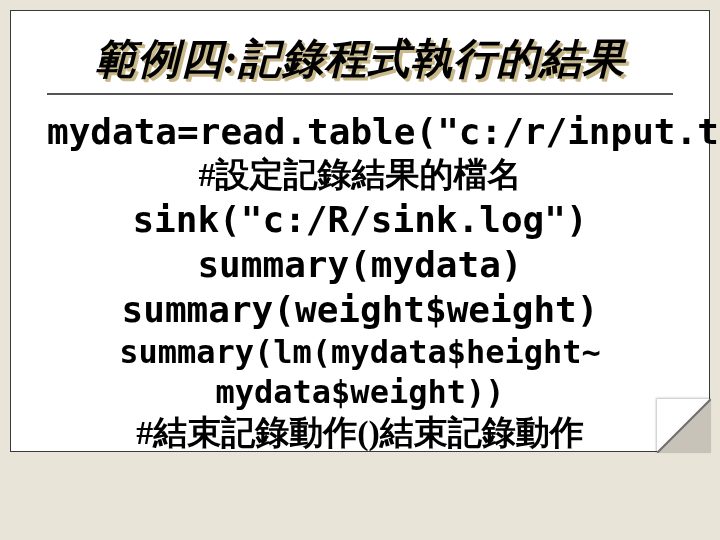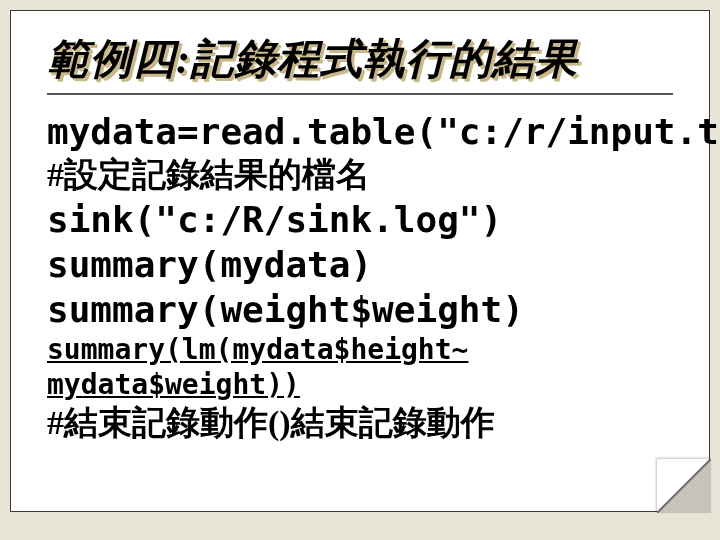--- a/index.html
+++ b/index.html
@@ -9,26 +9,27 @@
     height: 540px;
     background: #e8e4d8;
     font-family: "DFKai-SB", "KaiTi", "STKaiti", serif;
     overflow: hidden;
     box-sizing: border-box;
     position: relative;
   }
   .page {
     box-sizing: border-box;
     width: 700px;
-    height: 502px;
+    height: 442px;
     margin: 10px;
     background: #ffffff;
     border: 1px solid #3a3a3a;
     position: relative;
     padding: 20px 36px 10px 36px;
+    text-align: center;
   }
   .title {
     font-family: "DFKai-SB", "KaiTi", "STKaiti", serif;
     font-weight: bold;
     font-style: italic;
     font-size: 42px;
     color: #000;
     text-shadow: 2px 2px 0 #c9b98a, 3px 3px 0 #c9b98a;
     letter-spacing: 1px;
     margin: 4px 0 10px 0;
@@ -39,21 +40,21 @@
     border-top: 2px solid #555;
     margin: 6px 0 14px 0;
   }
   .code {
     font-family: "SimSun", "MingLiU", "MS Mincho", monospace;
     font-weight: bold;
     color: #000;
     line-height: 1.25;
   }
   .lg { font-size: 36px; }
-  .sm { font-size: 28px; text-decoration: underline; }
+  .sm { font-size: 32px; }
   .indent { padding-left: 28px; }
   .cjk-comment {
     font-family: Liberation Serif, serif;
     font-weight: bold;
     font-size: 34px;
     color: #000;
     line-height: 1.25;
   }
   .corner {
     position: absolute;

